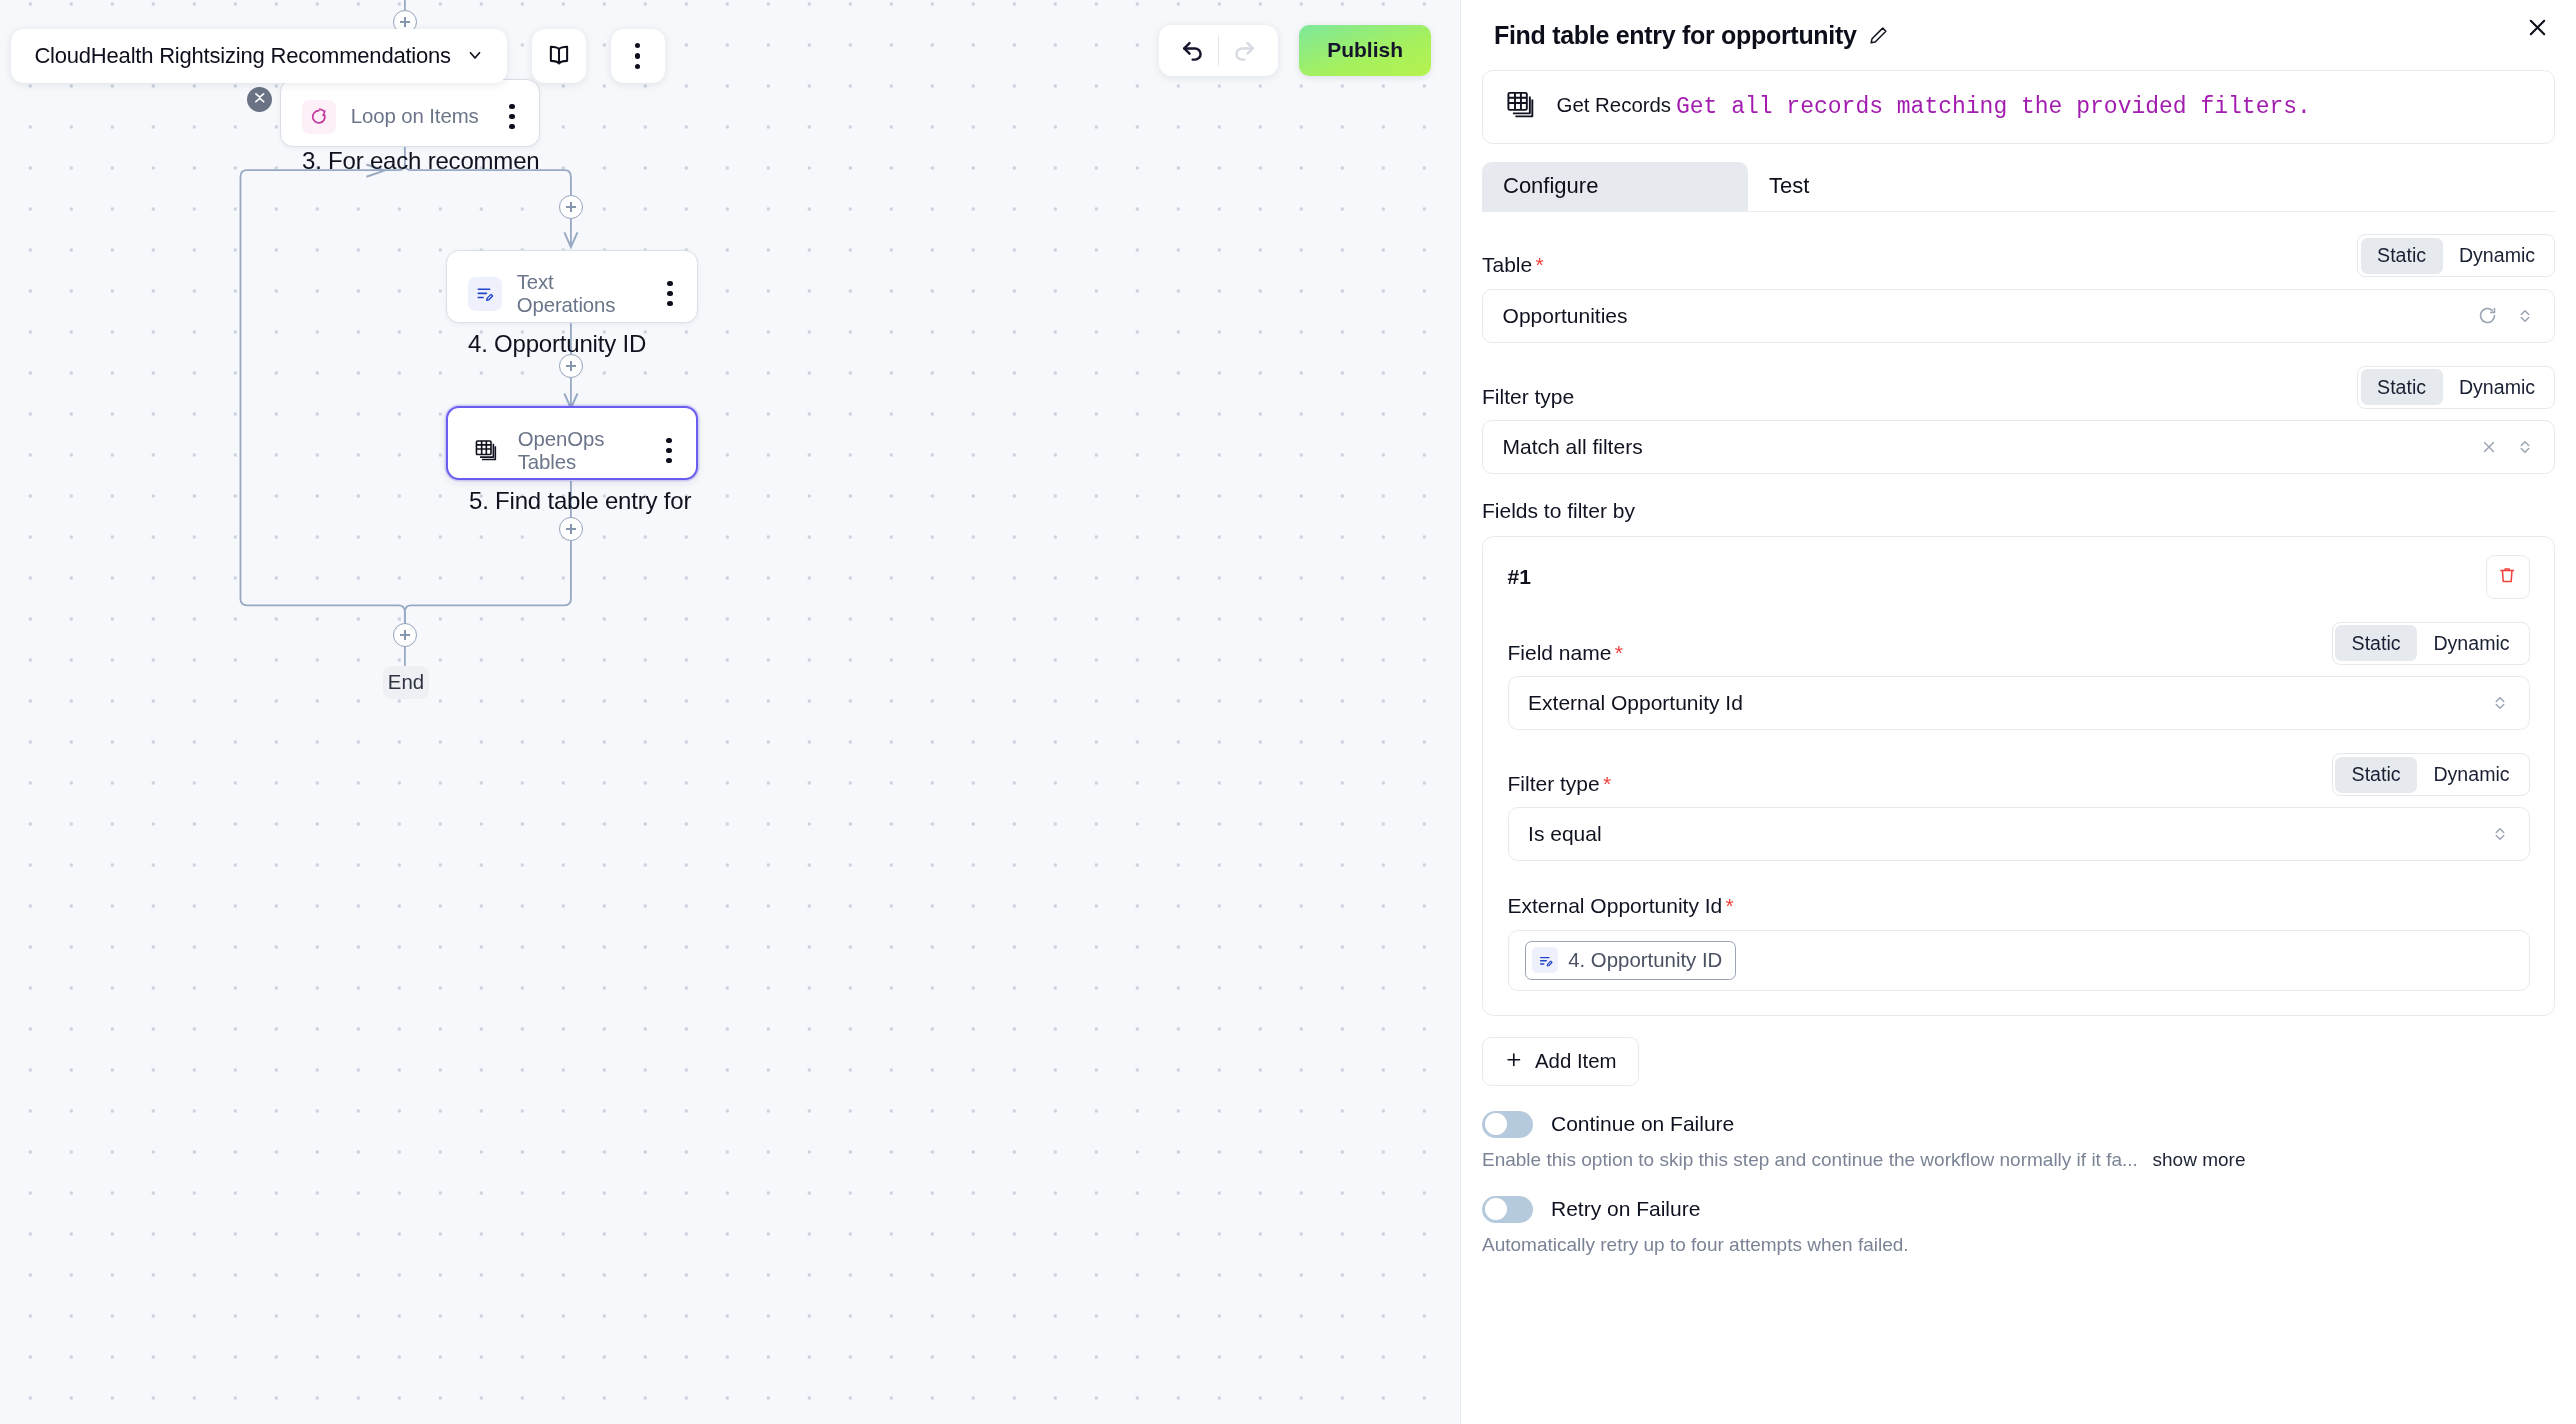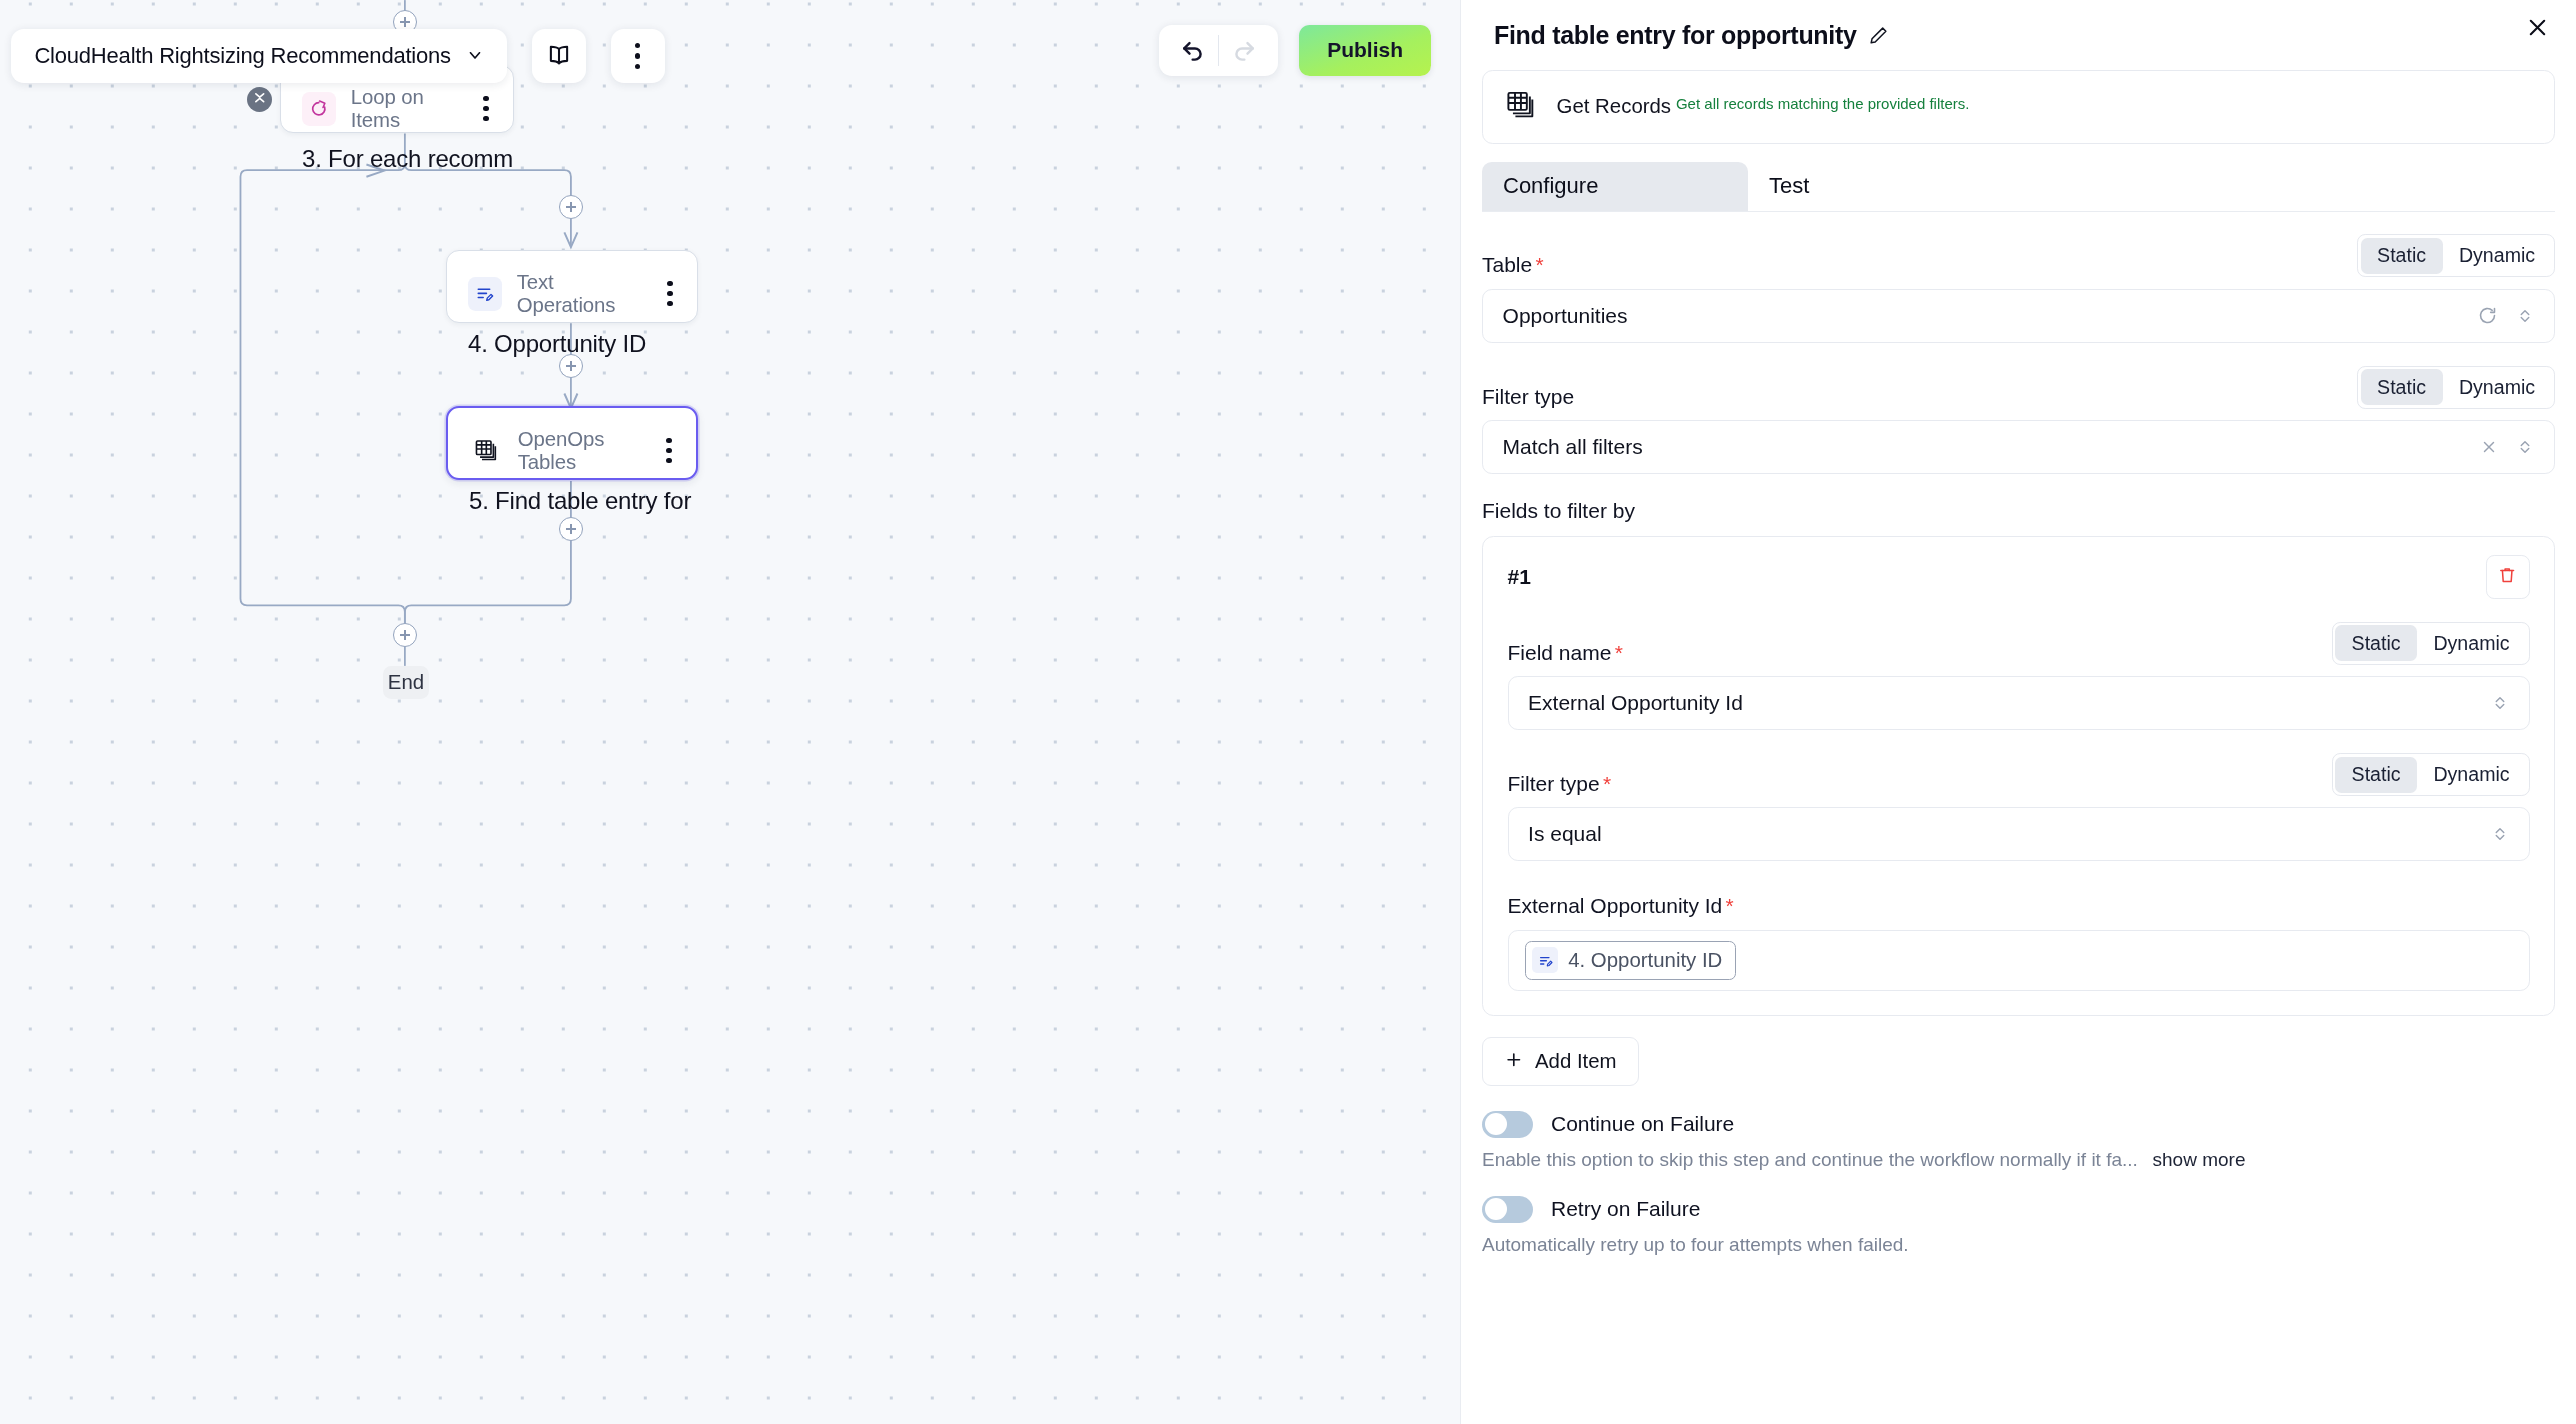--- a/index.html
+++ b/index.html
@@ -69,21 +69,21 @@
   .node-head { display: flex; align-items: center; gap: 14.7px; padding: 19.6px 21px 0 21px; }
   .node-ico { width: 34px; height: 34px; border-radius: 7.4px; display: flex; align-items: center; justify-content: center; flex: none; }
   .node-ico.loop { background: #fdf0f8; }
   .node-ico.text { background: #eef1fb; }
   .node-ico.tables { background: transparent; }
   .node-kind { font-size: 20.4px; color: #6b7589; letter-spacing: -0.1px; }
   .node-dots { margin-left: auto; display: flex; flex-direction: column; gap: 4.5px; padding-right: 3.3px; }
   .node-dots i { width: 5.3px; height: 5.3px; border-radius: 50%; background: #0d0f1c; display: block; }
   .node-title { font-size: 24px; color: #10121f; padding: 13px 21px 21px 21px; letter-spacing: -0.2px; white-space: nowrap; overflow: hidden; }
 
-  #node-loop { left: 280px; top: 65px; width: 234px; height: 68px; }
+  #node-loop { left: 280px; top: 79px; width: 260px; height: 68px; }
   #node-text { left: 446px; top: 250px; width: 252px; height: 73px; }
   #node-tables { left: 446px; top: 406px; width: 252px; height: 74px; }
 
   .collapse-btn {
     position: absolute; left: 247px; top: 87px; width: 25px; height: 25px;
     border-radius: 50%; background: #6a7383; z-index: 20; cursor: pointer;
     display: flex; align-items: center; justify-content: center;
   }
 
   .plus-node {
@@ -113,21 +113,21 @@
   .edit-ico { cursor: pointer; display: inline-flex; }
   .close-ico { position: absolute; right: 21px; top: 11.4px; width: 36px; height: 36px;
     display: flex; align-items: center; justify-content: center; cursor: pointer; }
 
   .action-card {
     margin: 19.6px 21px 0 21px; border: 0.8px solid #e7eaf0; border-radius: 10.6px;
     padding: 18px 21px; display: flex; align-items: center; gap: 19.6px; cursor: pointer;
   }
   .action-txt { display: flex; flex-direction: row; gap: 4.9px; }
   .action-name { font-size: 20.4px; color: #11131f; }
-  .action-desc { font-size: 15px; color: #15803d; }
+  .action-desc { font-size: 23px; color: #a21caf; font-family: Liberation Mono, monospace; }
 
   .tabs { display: flex; margin: 18px 21px 0 21px; }
   .tab {
     width: 266px; height: 49px; display: flex; align-items: center;
     padding-left: 21px; font-size: 22px; color: #0c0e1a; cursor: pointer;
     border-radius: 9.8px 9.8px 0 0; background: #fff;
   }
   .tab.active { background: #e6e9ee; }
   .tabs-underline { height: 0.8px; background: #e9ecf1; margin: 0 21px; }
 

